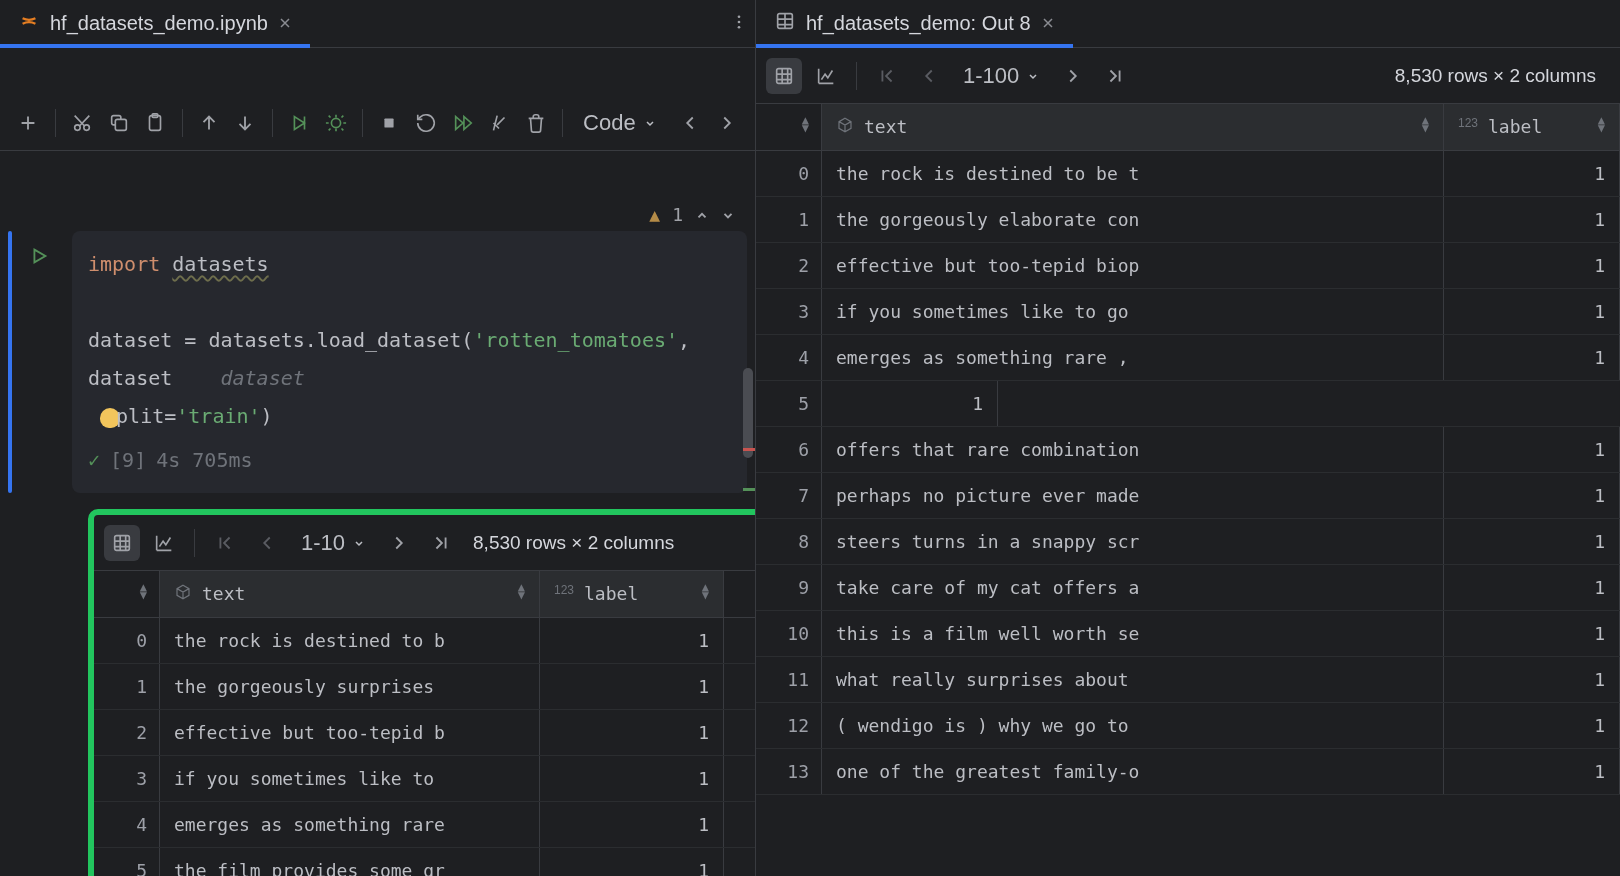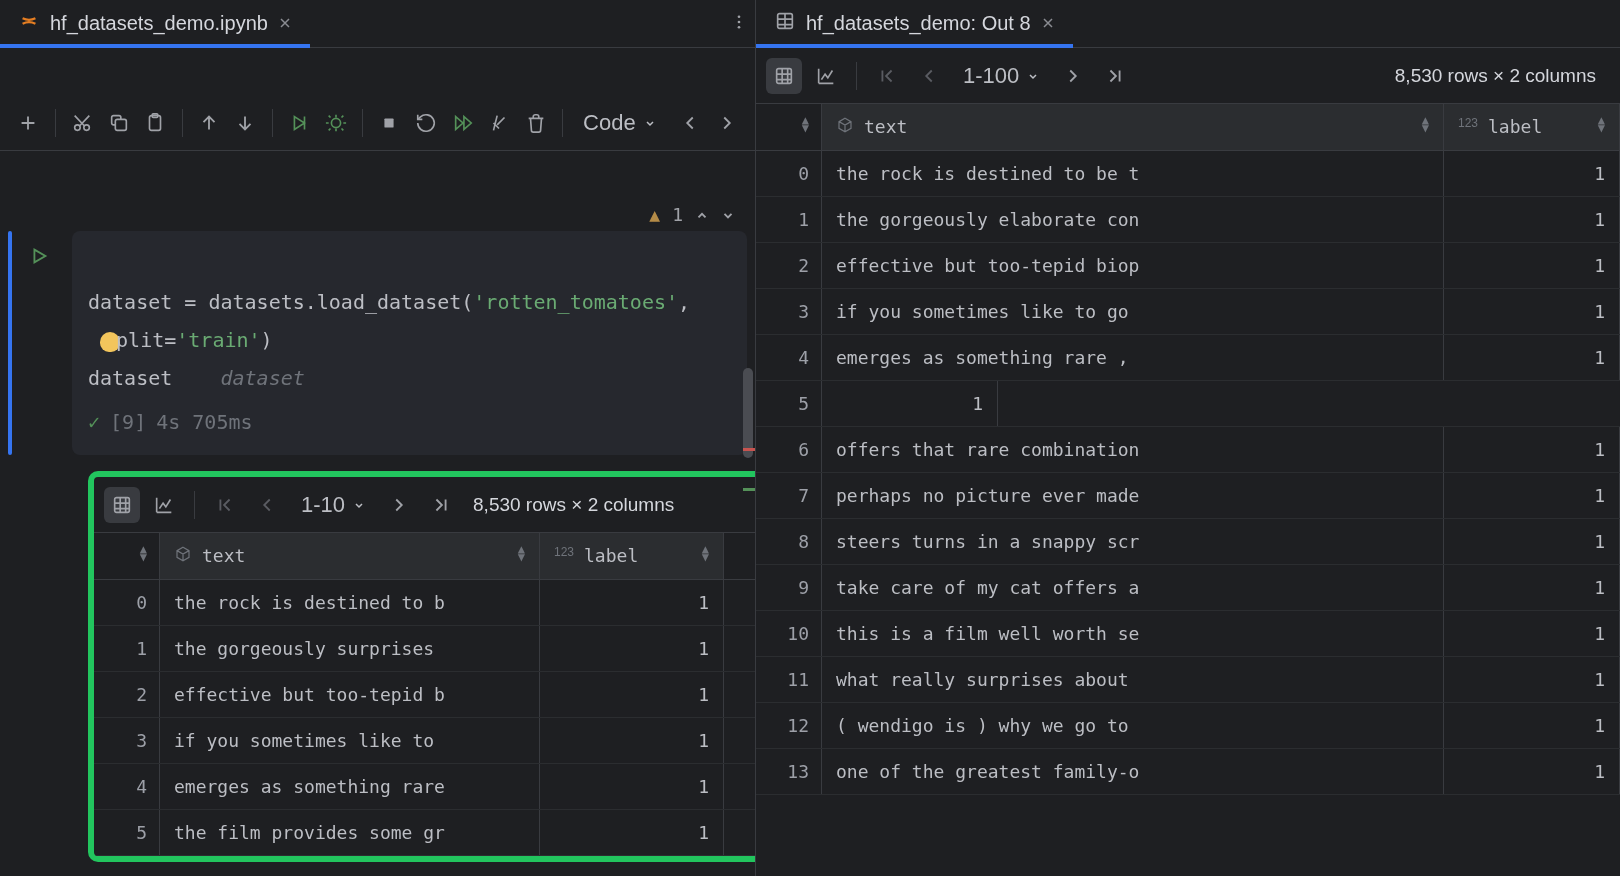--- a/index.html
+++ b/index.html
@@ -217,24 +217,25 @@
     </div>
 
     <div class="cell">
       <div class="cell-bar"></div>
       <div class="run-icon">
         <svg width="22" height="22" viewBox="0 0 24 24" stroke="#549159" stroke-width="2" fill="none">
             <path d="M7 5l12 7-12 7z"></path>
           </svg>
       </div>
       <div class="code-block">
+        <div><span class="tok-kw">import</span> <span class="tok-id tok-underline">datasets</span></div>
         <div>&nbsp;</div>
         <div><span class="tok-id">dataset</span><span class="tok-fn"> = datasets.load_dataset(</span><span class="tok-str">'rotten_tomatoes'</span><span class="tok-fn">,</span></div>
+        <div><span class="tok-id">dataset</span>&nbsp;&nbsp;&nbsp;&nbsp;<span class="tok-faded">dataset</span></div>
         <div>&nbsp;<span class="bulb"></span><span class="tok-fn">plit=</span><span class="tok-str">'train'</span><span class="tok-fn">)</span></div>
-        <div><span class="tok-id">dataset</span>&nbsp;&nbsp;&nbsp;&nbsp;<span class="tok-faded">dataset</span></div>
         <div class="cell-status">
           <span class="check">✓</span>
           <span>[9]</span>
           <span>4s 705ms</span>
         </div>
       </div>
     </div>
 
     <div class="output-wrap">
       <div class="output-bar"></div>

